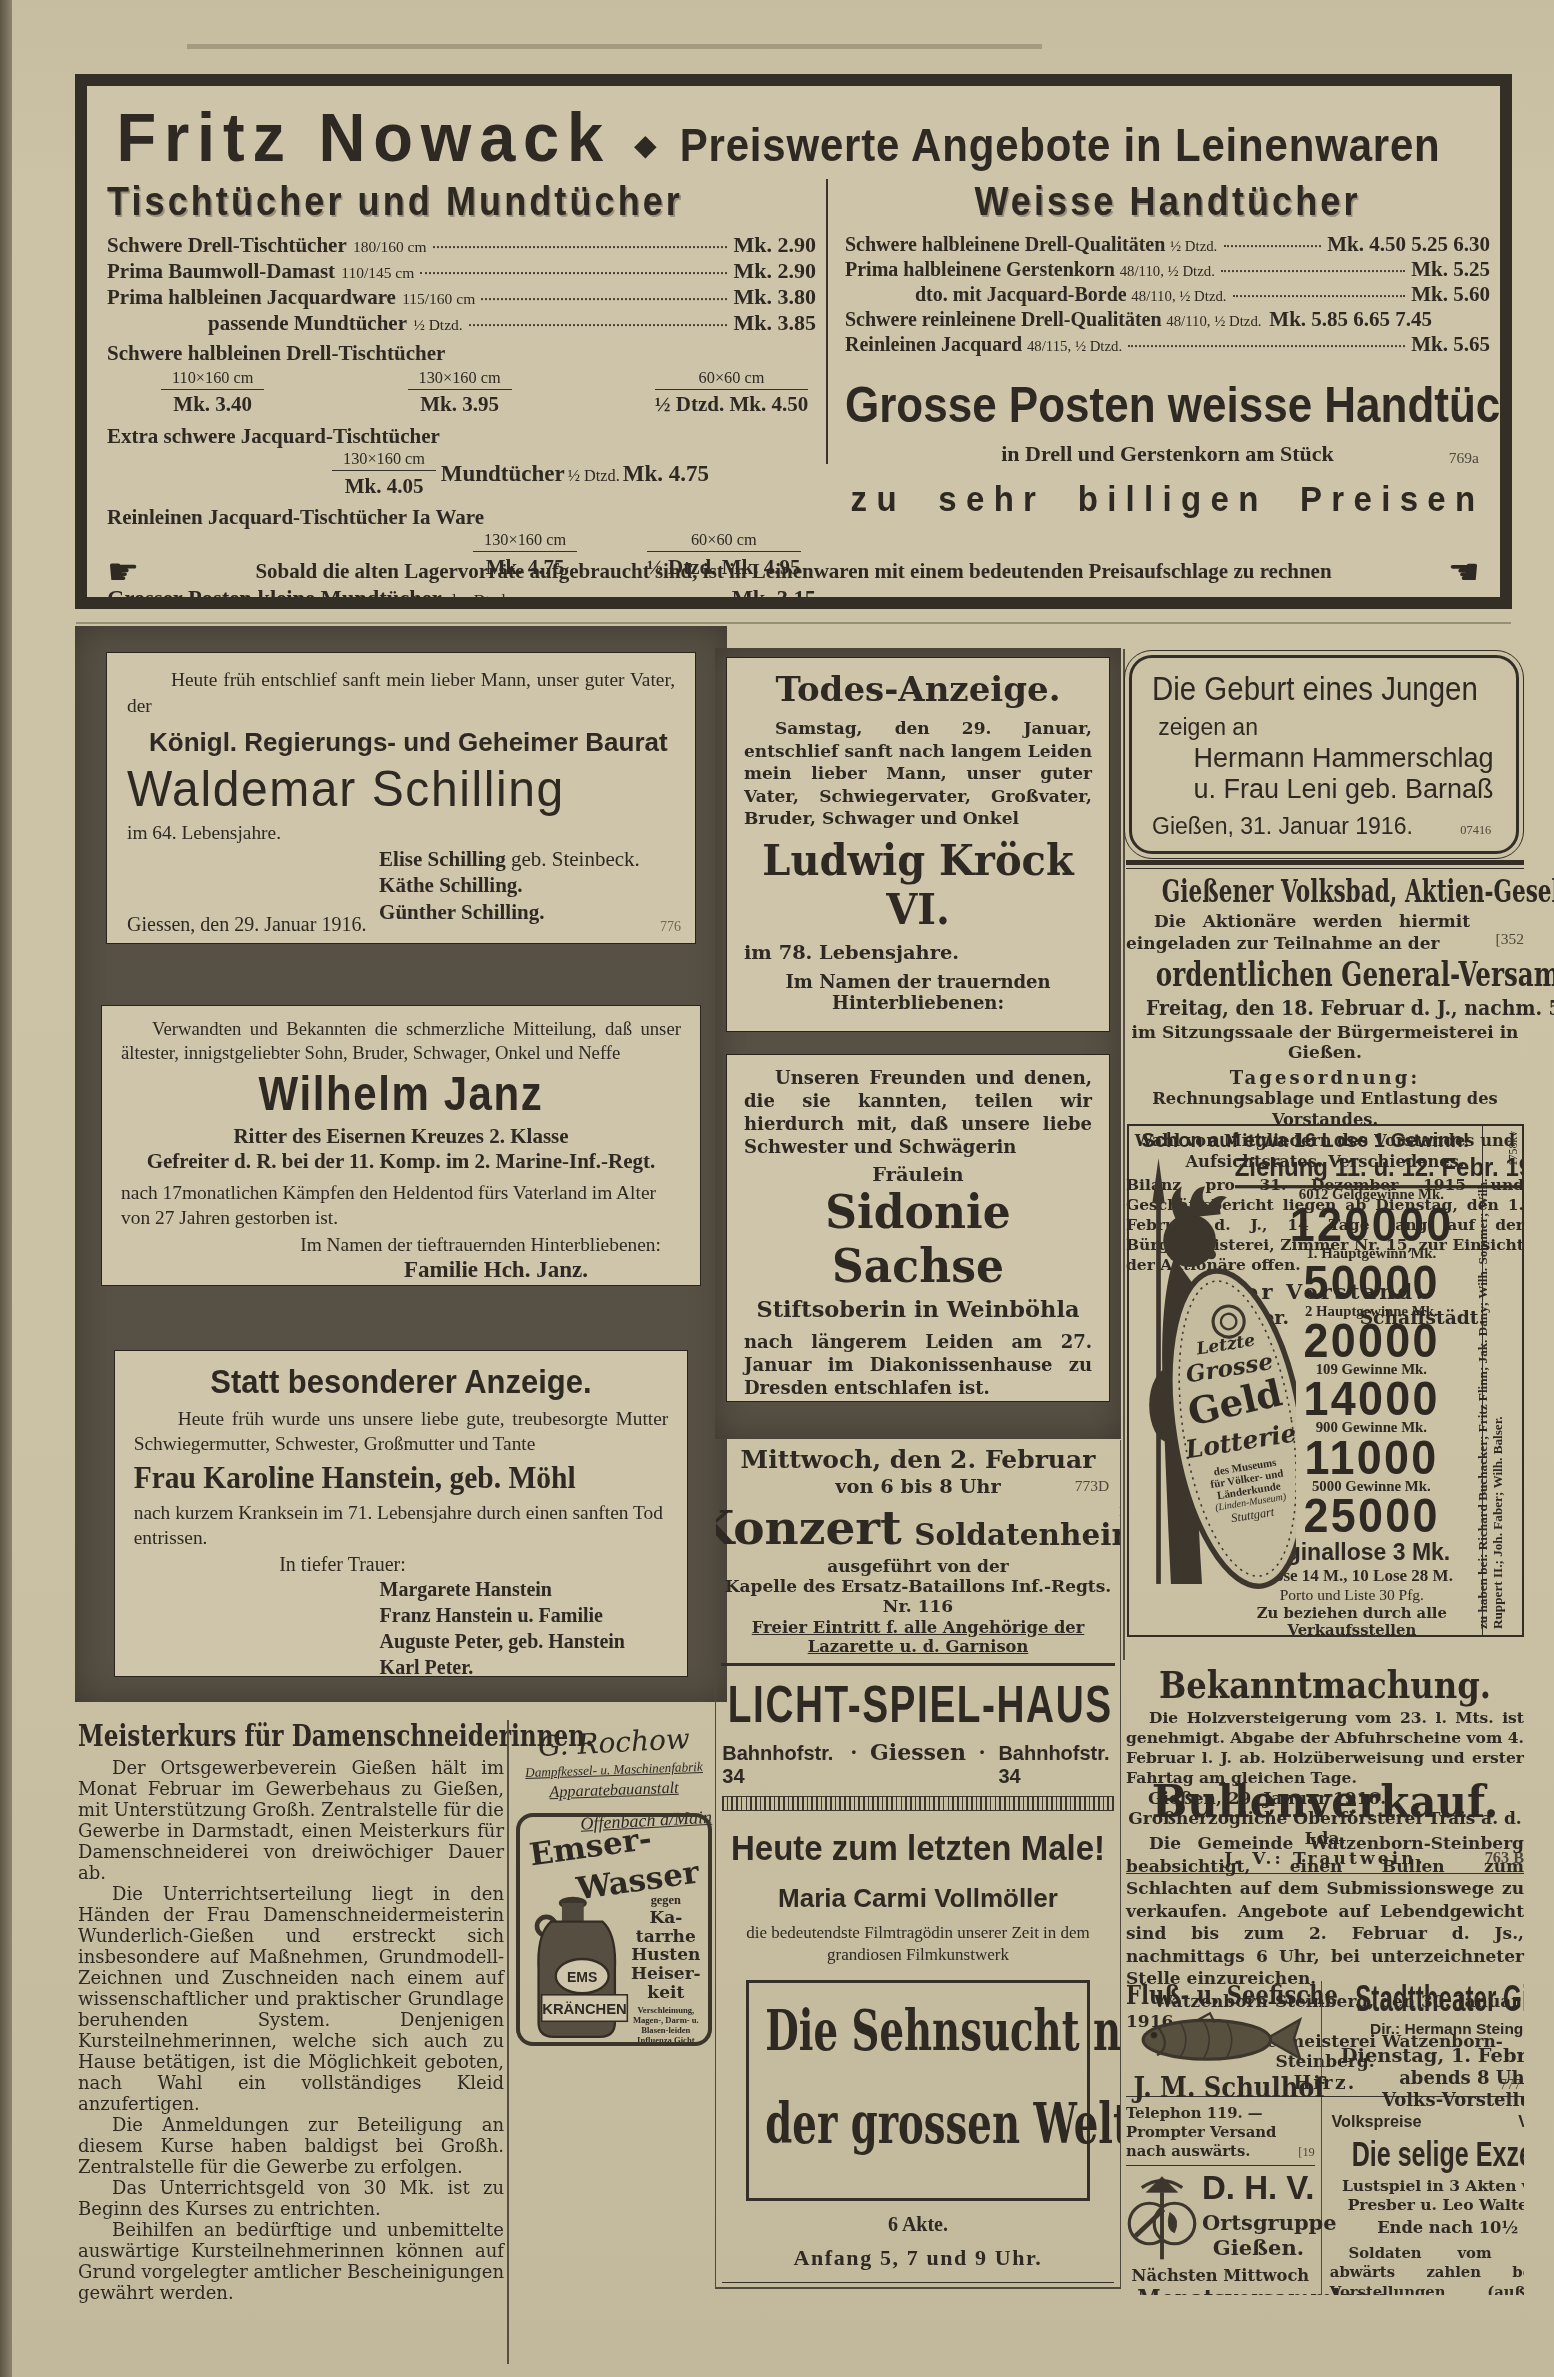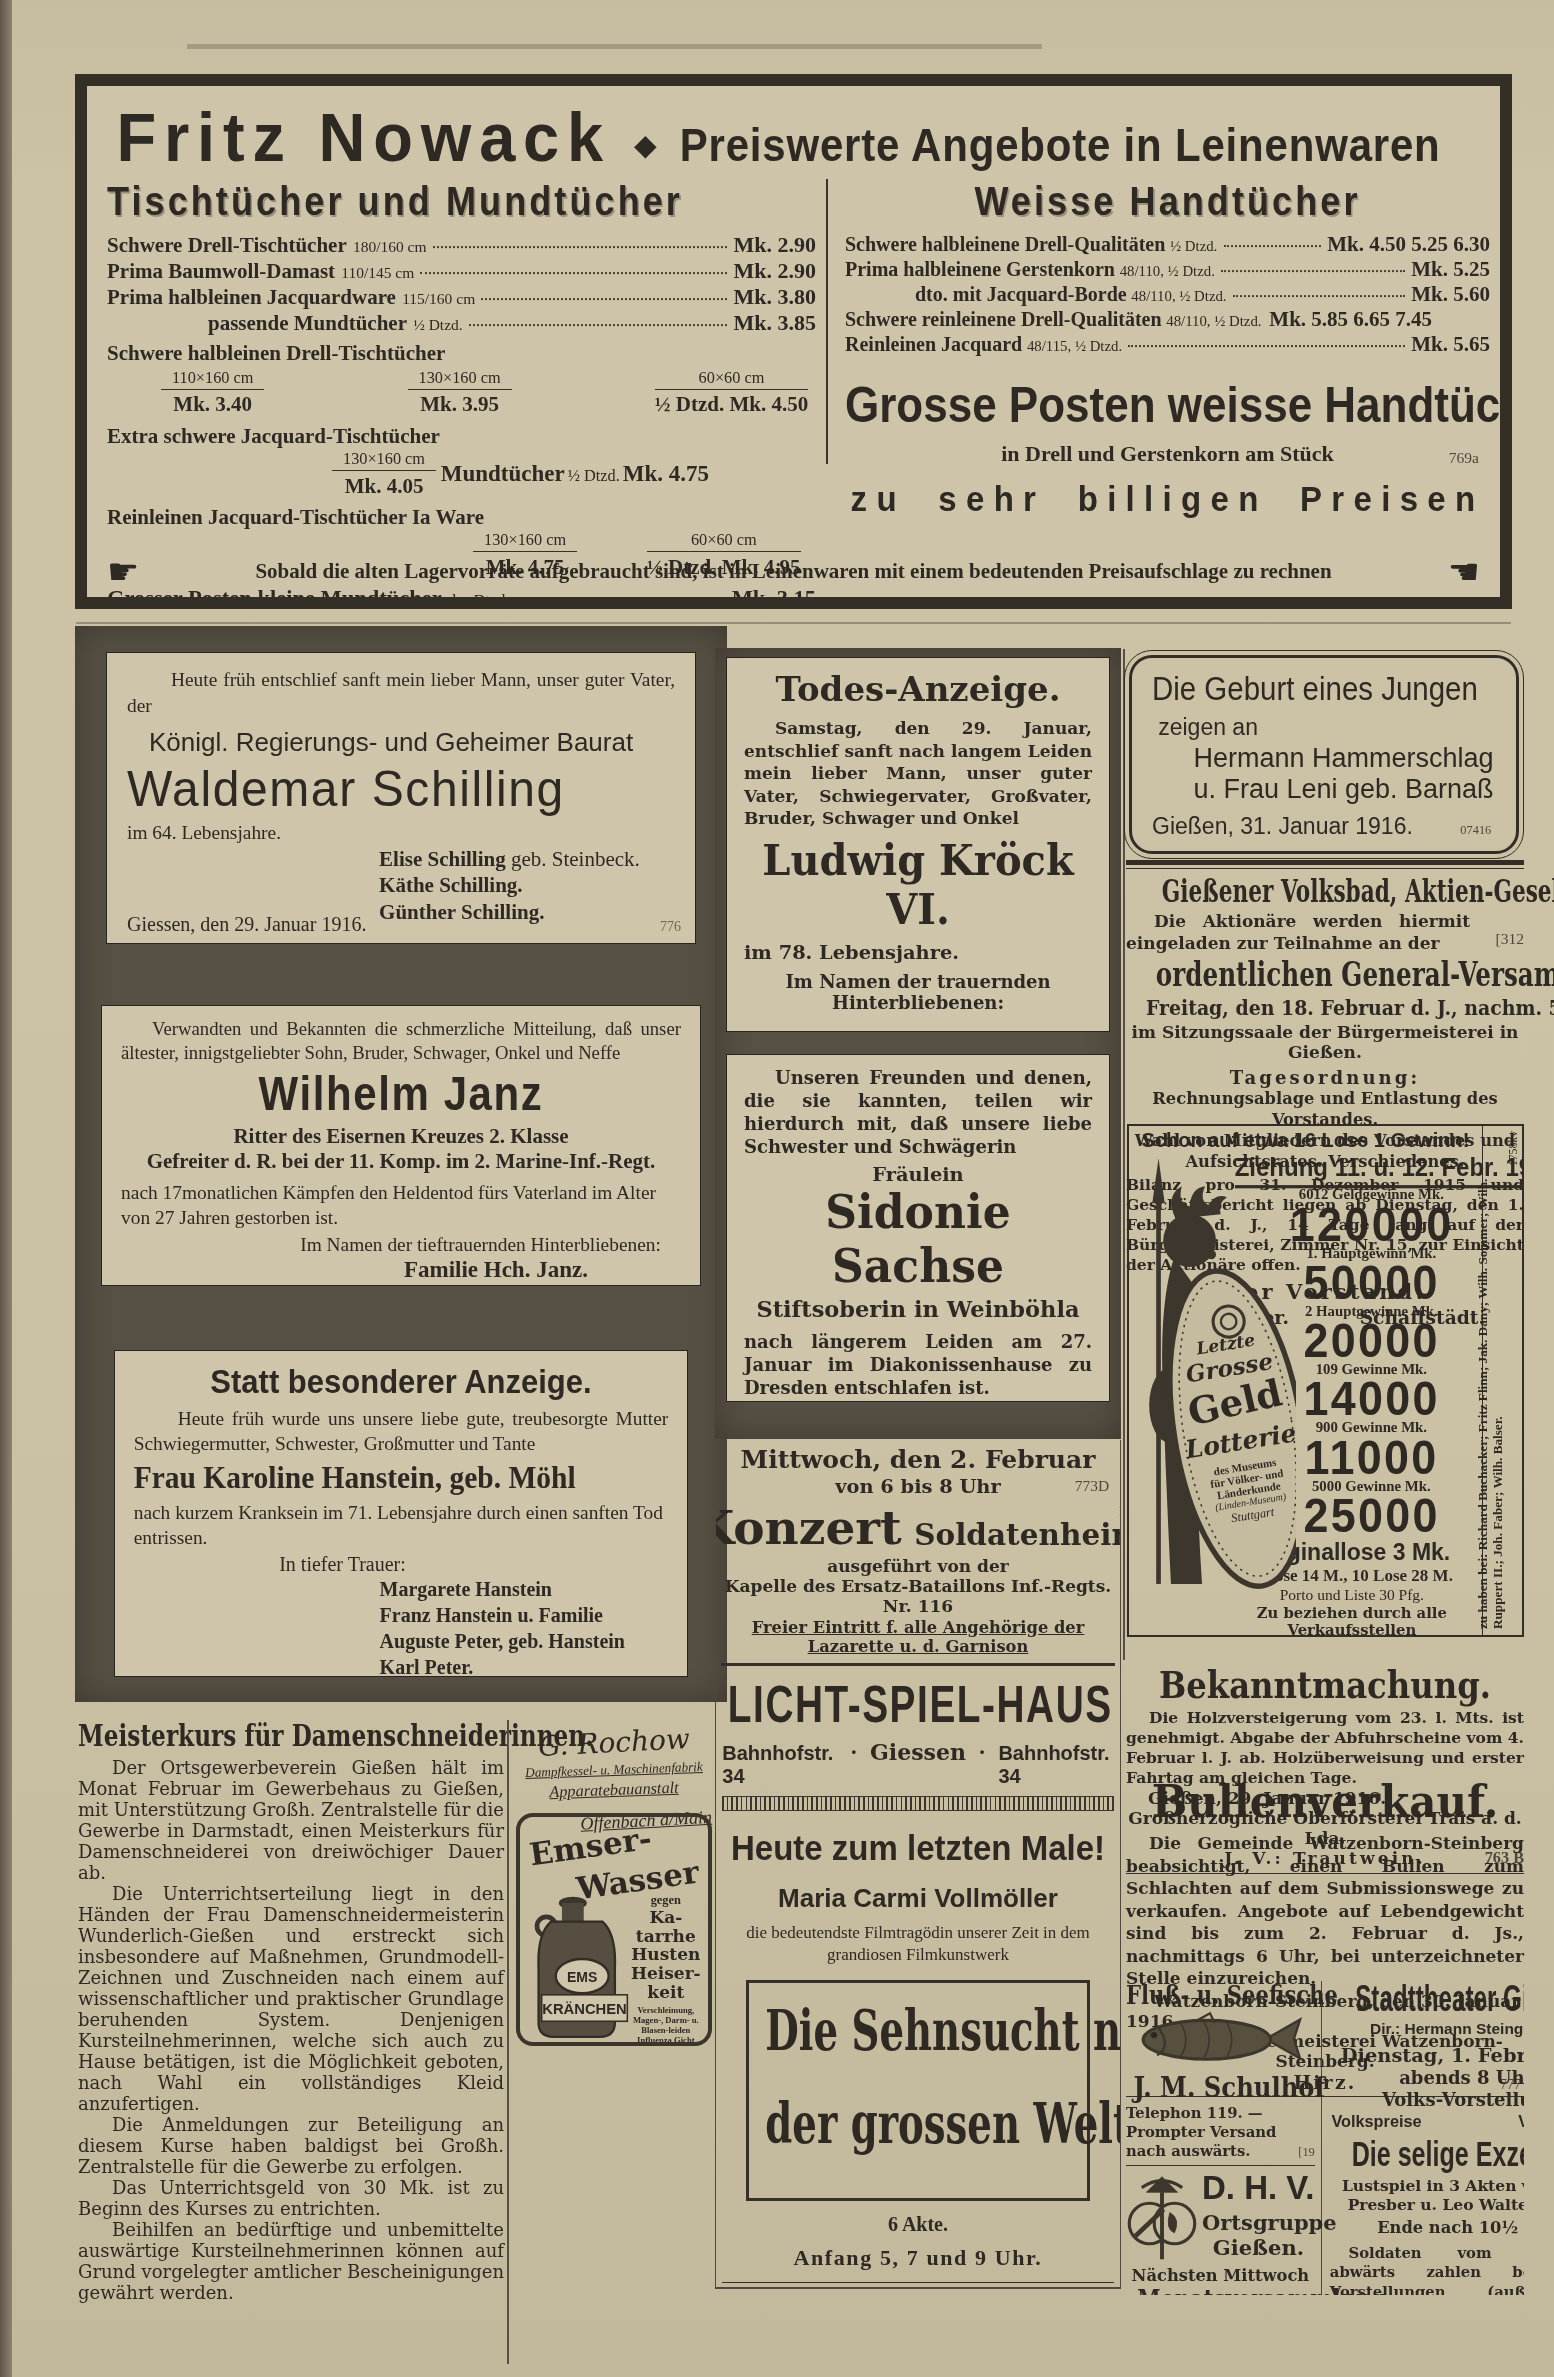--- a/index.html
+++ b/index.html
@@ -160,21 +160,21 @@
       <span style="font-family:'DejaVu Sans',sans-serif;font-size:36px">☚</span>
     </div>
   </div>
 
   <div class="abs" style="left:76px;top:622px;width:1435px;height:2.3px;background:rgba(50,45,36,.35)"></div>
 
   <div class="abs darkcol" style="left:75px;top:626px;width:652px;height:1076px">
 
     <div class="whitebox" style="margin:26.4px 31px 0;height:292px;padding:14px 20px">
       <div class="j" style="font-size:19.4px;line-height:26px;text-indent:44px">Heute früh entschlief sanft mein lieber Mann, unser guter Vater, der</div>
-      <div class="sans" style="font-size:26px;font-weight:400;margin:7.8px 0 0 22px">Königl. Regierungs- und Geheimer Baurat</div>
+      <div class="sans" style="font-size:26px;font-weight:700;margin:7.8px 0 0 22px">Königl. Regierungs- und Geheimer Baurat</div>
       <div class="sans" style="font-size:48px;letter-spacing:1.6px;margin-top:3.1px;transform:scaleY(1.05);transform-origin:left">Waldemar Schilling</div>
       <div style="font-size:19.4px;margin-top:6.2px">im 64. Lebensjahre.</div>
       <div style="margin:1.6px 0 0 46%;font-size:21px;line-height:26.4px">
         <div><span class="b">Elise Schilling</span><span> geb. Steinbeck.</span></div>
         <div><span class="b">Käthe Schilling.</span><span></span></div>
         <div><span class="b">Günther Schilling.</span><span></span></div>
       </div>
       <div class="abs" style="left:20px;right:14px;bottom:7.8px;display:flex;align-items:baseline">
         <span style="font-size:20px">Giessen, den 29. Januar 1916.</span>
         <span class="ref" style="margin-left:auto;font-size:14px;opacity:.75">776</span>
@@ -286,21 +286,21 @@
       <span class="ref" style="margin-left:auto;margin-right:4.7px;font-size:12.4px">07416</span>
     </div>
   </div>
 
   <div class="abs" style="left:1126px;top:860px;width:398px">
     <div style="height:5.4px;background:#332d25"></div>
     <div style="height:1.6px;background:#332d25;margin-top:2.3px"></div>
     <div class="frak c" style="font-size:26.4px;transform:scale(.82,1.2);white-space:nowrap;margin-top:6.2px">Gießener Volksbad, Aktien-Gesellschaft.</div>
     <div style="position:relative;margin-top:3.1px">
       <div class="frak j" style="font-size:17px;line-height:22px;text-indent:28px;font-weight:600;padding-right:54px">Die Aktionäre werden hiermit eingeladen zur Teilnahme an der</div>
-      <span class="ref" style="position:absolute;right:0;top:20px;font-size:15.5px">[312</span>
+      <span class="ref" style="position:absolute;right:0;top:20px;font-size:15.5px">[352</span>
     </div>
     <div class="frak c" style="font-size:29px;transform:scale(.85,1.15);white-space:nowrap;margin-top:3.1px">ordentlichen General-Versammlung</div>
     <div class="frak c" style="font-size:21px;transform:scaleX(.9);white-space:nowrap;margin-top:4.7px">Freitag, den 18. Februar d. J., nachm. 5 Uhr,</div>
     <div class="frak c" style="font-size:17px;font-weight:600;margin-top:1.6px">im Sitzungssaale der Bürgermeisterei in Gießen.</div>
     <div class="frak c" style="font-size:18px;letter-spacing:3.1px;margin-top:4.7px">Tagesordnung:</div>
     <div class="frak c" style="font-size:16.3px;line-height:21px;font-weight:600">Rechnungsablage und Entlastung des Vorstandes.</div>
     <div class="frak c" style="font-size:16.3px;line-height:21px;font-weight:600">Wahl von Mitgliedern des Vorstandes und Aufsichtsrates. Verschiedenes.</div>
     <div class="frak j" style="font-size:15.5px;line-height:20px;margin-top:3.1px;font-weight:600">Bilanz pro 31. Dezember 1915 und Geschäftsbericht liegen ab Dienstag, den 1. Februar d. J., 14 Tage lang auf der Bürgermeisterei, Zimmer Nr. 15, zur Einsicht der Aktionäre offen.</div>
     <div class="frak c" style="font-size:21px;letter-spacing:3.1px;margin-top:4.7px">Der Vorstand:</div>
     <div style="display:flex;justify-content:space-between;padding:0 39px;margin-top:1.6px">

